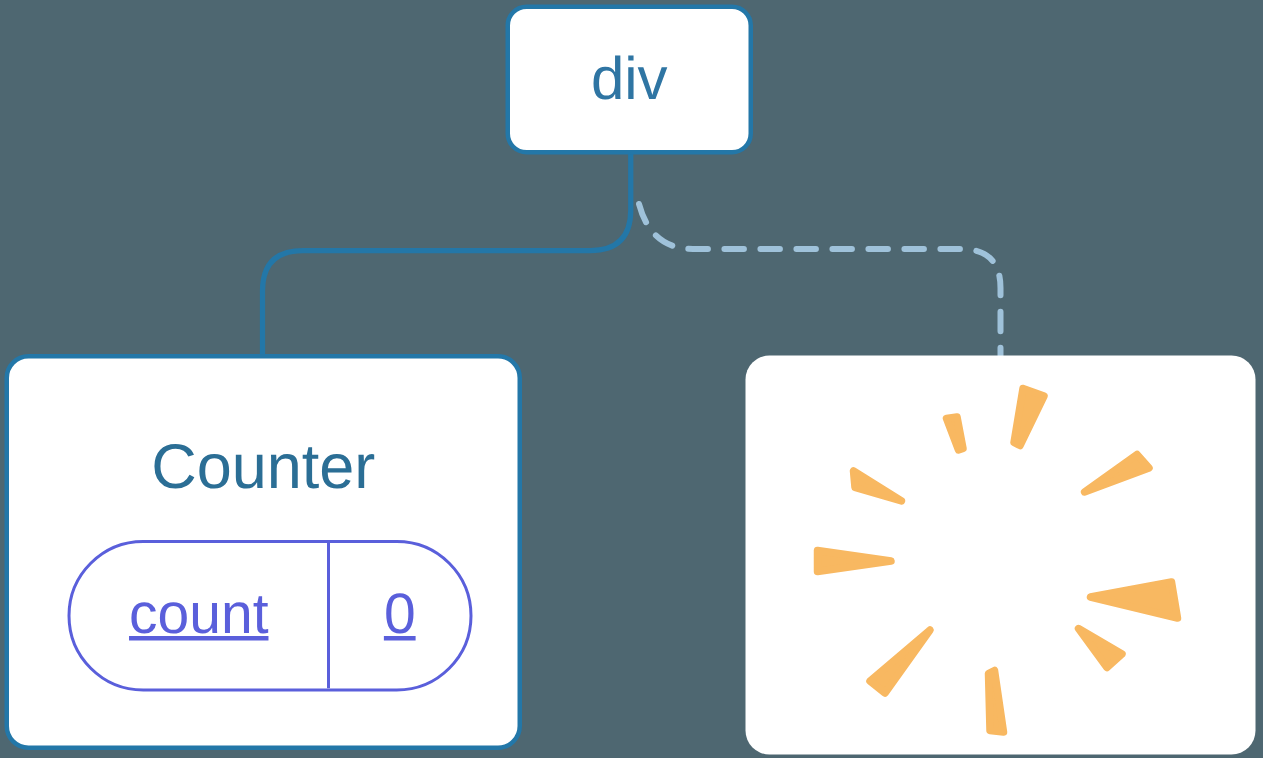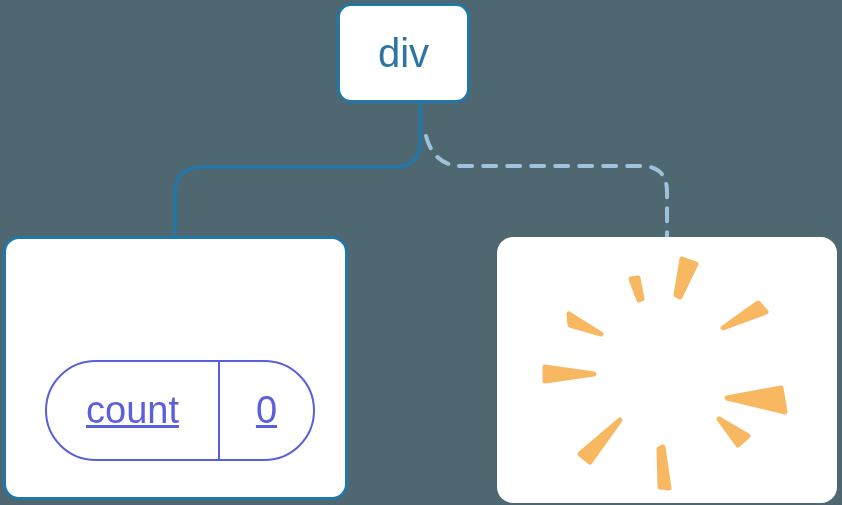--- a/index.html
+++ b/index.html
@@ -38,21 +38,21 @@
   .connector-removed {
     fill: none;
     stroke: var(--dash);
     stroke-width: 4;
     stroke-dasharray: 13 11;
     stroke-linecap: round;
   }
   .node-root {
     position: absolute;
     left: 337px; top: 3px;
-    width: 133px; height: 100px;
+    width: 165px; height: 100px;
     background: var(--card-bg);
     border: 3px solid var(--line-blue);
     border-radius: 14px;
     display: flex;
     align-items: center;
     justify-content: center;
     font-size: 40px;
     color: var(--node-text);
   }
   .card {
@@ -128,20 +128,21 @@
   <svg class="connectors" viewBox="0 0 842 505" width="842" height="505">
     <path class="connector-kept" d="M420.5 102 L420.5 140 Q420.5 167 393.5 167 L202 167 Q175 167 175 194 L175 238"></path>
     <path class="connector-removed" d="M426 136 Q434 166 462 166 L641 166 Q667 166 667 192 L667 237"></path>
   </svg>
 
   <div class="node-root">
     <span>div</span>
   </div>
 
   <div class="card card-counter">
+    <div class="card-title">Counter</div>
     <div class="state-pill">
       <span class="pill-key">count</span>
       <span class="pill-value">0</span>
     </div>
   </div>
 
   <div class="card card-removed">
     <svg class="poof" viewBox="0 0 340 266" width="340" height="266">
       <polygon points="185,22 199,27 183,60 179,58"></polygon>
       <polygon points="134,42 141,41 145,62 142,63"></polygon>

